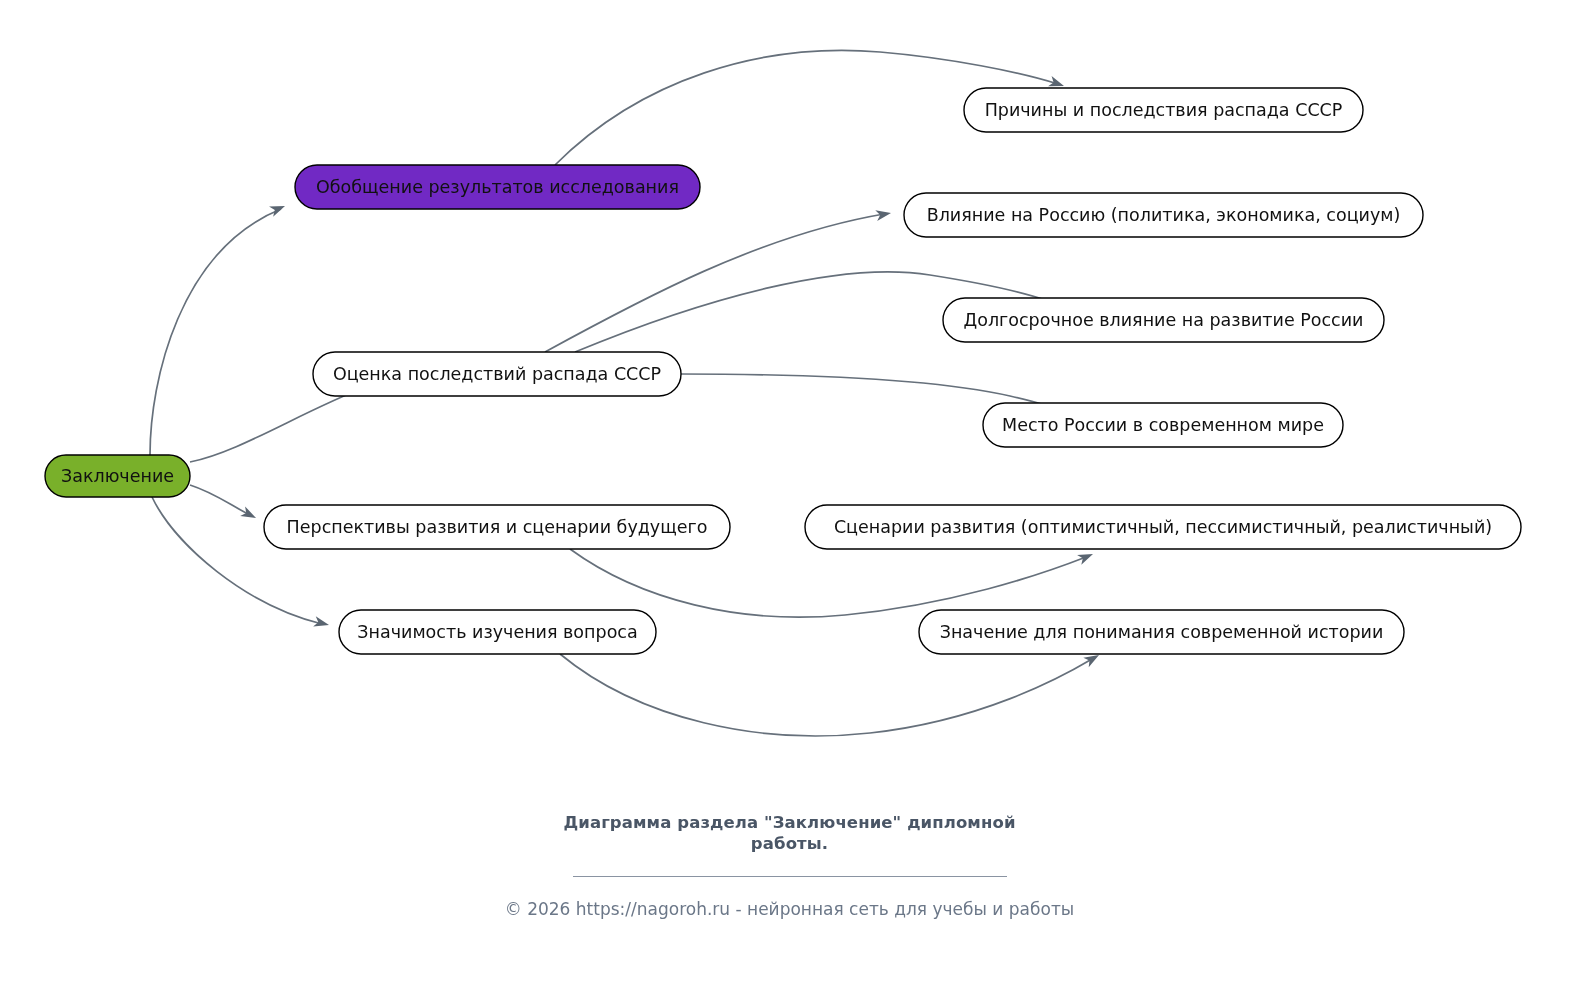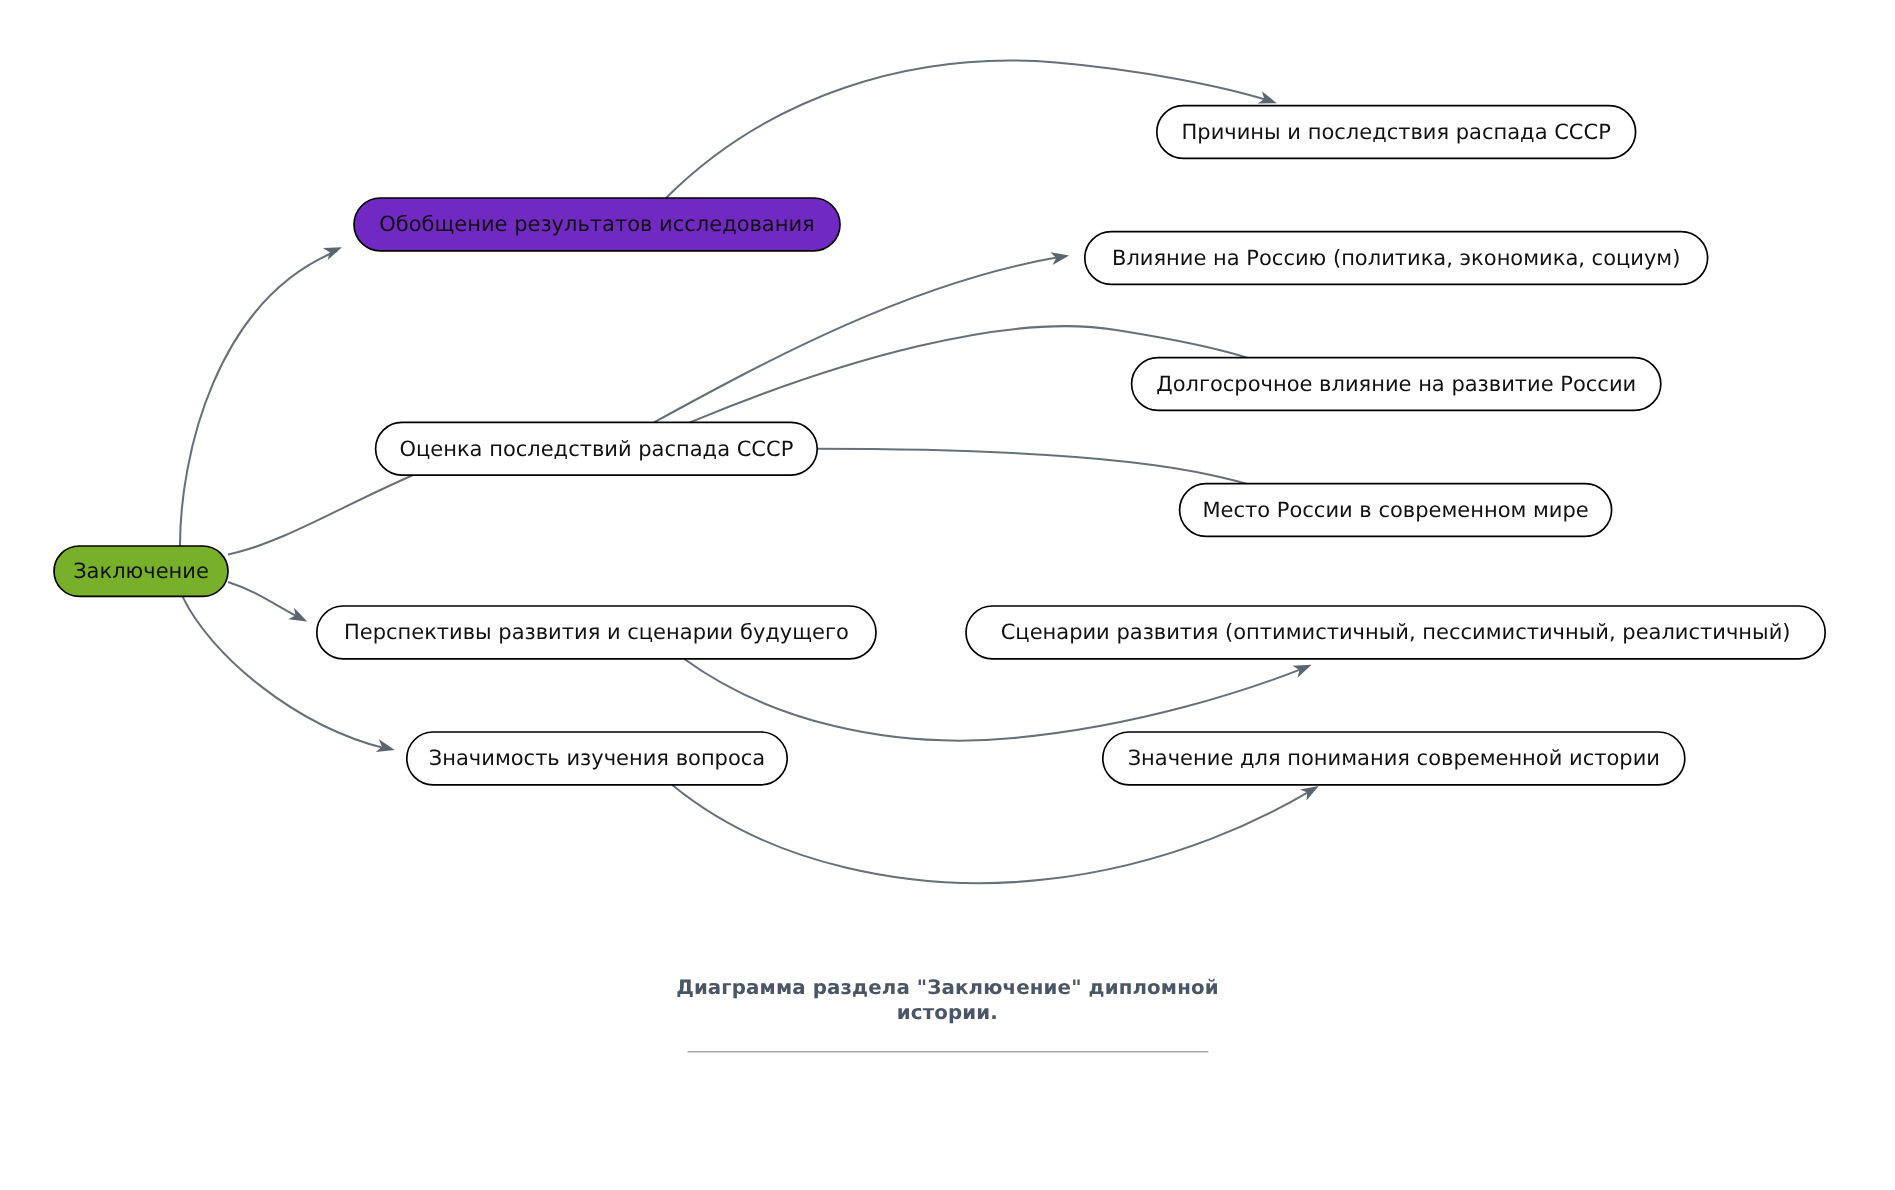--- a/index.html
+++ b/index.html
@@ -166,17 +166,20 @@
         <g>
           <rect x="919" y="610" width="485" height="44" rx="22" ry="22" fill="#ffffff" class="node-rect" stroke="#000000"></rect>
           <text x="1161.5" y="633" class="node-label">Значение для понимания современной истории</text>
         </g>
       </g>
   </svg>
 
   <div class="caption-block" style="top: 812px;">
     <div class="caption-title">
       <span>Диаграмма раздела "Заключение" дипломной</span><br>
-      <span>истории.</span>
+      <span>работы.</span>
     </div>
     <div class="caption-rule"></div>
+    <div class="caption-footer">
+      <span>© 2026 https://nagoroh.ru - нейронная сеть для учебы и работы</span>
+    </div>
   </div>
 </div>
 
 </body></html>

